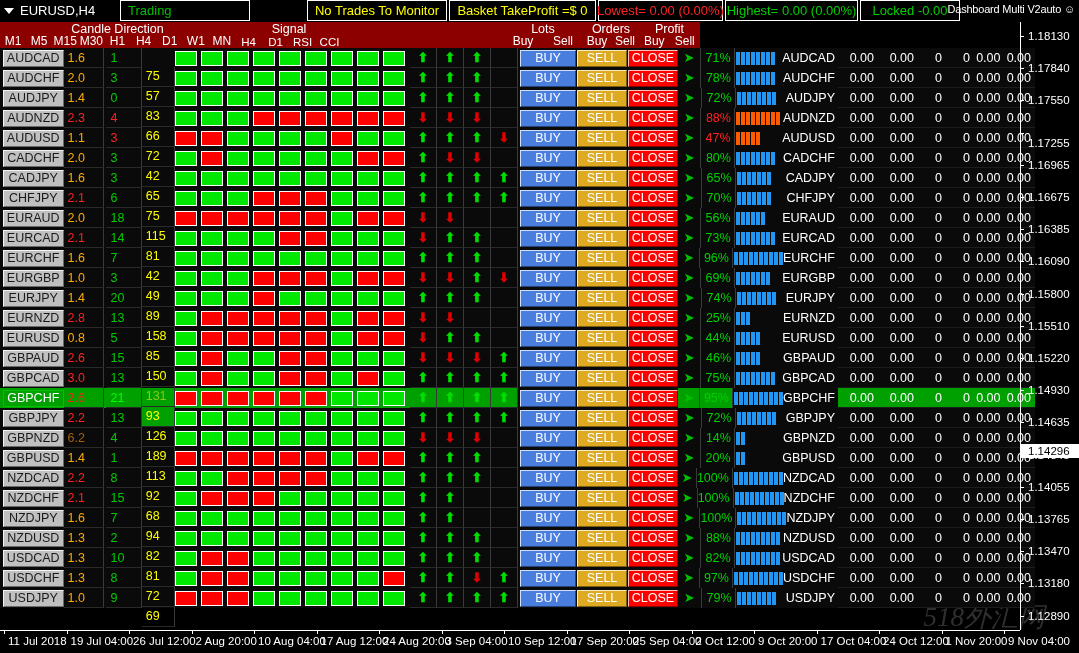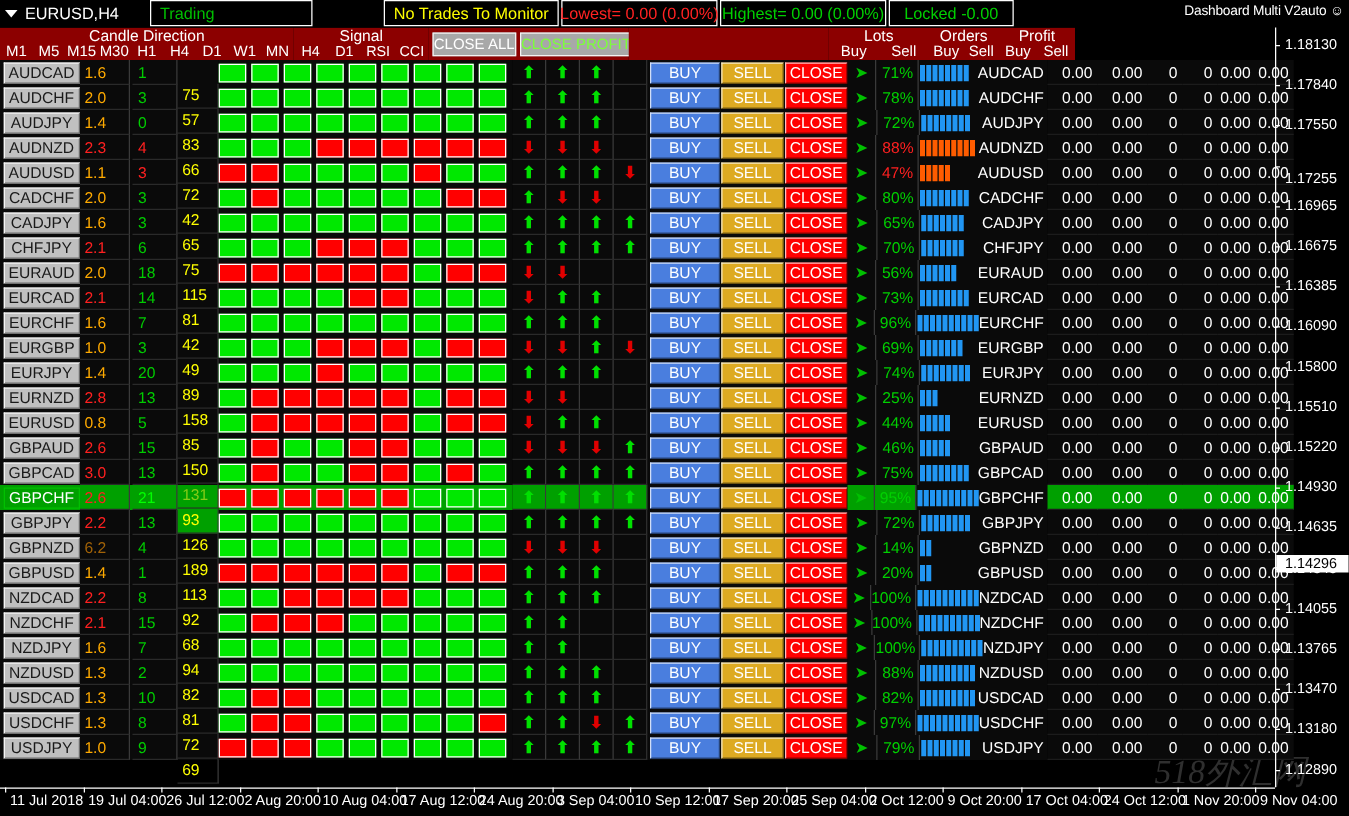--- a/index.html
+++ b/index.html
@@ -170,20 +170,21 @@
 <div class="chart-bg"></div>
 
 <div class="topbar">
   <div class="tb-cell tb-sym">
     <span class="caret"></span>
     <span>EURUSD,H4</span>
   </div>
   <div class="tb-cell tb-trading">Trading</div>
   <div class="tb-gap"></div>
   <div class="tb-cell tb-monitor">No Trades To Monitor</div>
+  <div class="tb-cell tb-tp">Basket TakeProfit =$ 0</div>
   <div class="tb-cell tb-low">Lowest= 0.00 (0.00%)</div>
   <div class="tb-cell tb-high">Highest= 0.00 (0.00%)</div>
   <div class="tb-cell tb-lock">Locked -0.00</div>
 </div>
 <div class="dash-overlay">Dashboard Multi V2auto ☺</div>
 
 <div class="panel">
 
   <div class="hdr-row">
     <div class="candhdr">
@@ -201,25 +202,20 @@
         </div>
     </div>
     <div class="sighdr">
       <div class="title">Signal</div>
       <div class="subs" id="sig-col-row">
           <span>H4</span>
           <span>D1</span>
           <span>RSI</span>
           <span>CCI</span>
         </div>
-    </div>
-    <div class="btnhdr">
-      <div class="cbtn all">CLOSE ALL</div>
-      <div class="cbtn profit">CLOSE PROFIT</div>
-      <div class="cbtn loss">CLOSE LOSS</div>
     </div>
     <div class="gaphdr"></div>
     <div class="numhdr">
       <div class="grp">
         <span class="w-lots">Lots</span>
         <span class="w-ord">Orders</span>
         <span class="w-prof">Profit</span>
       </div>
       <div class="sub">
         <span class="w-h">Buy</span>

